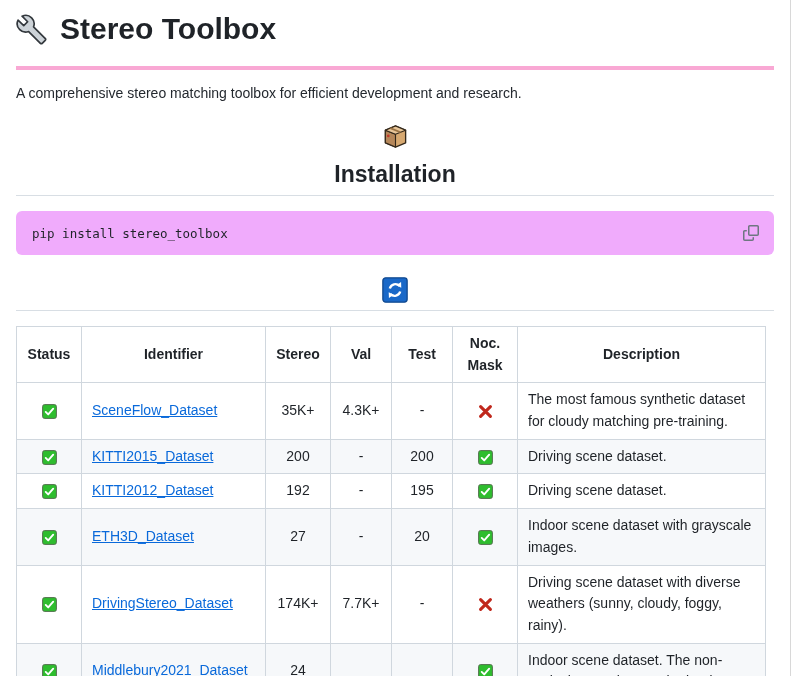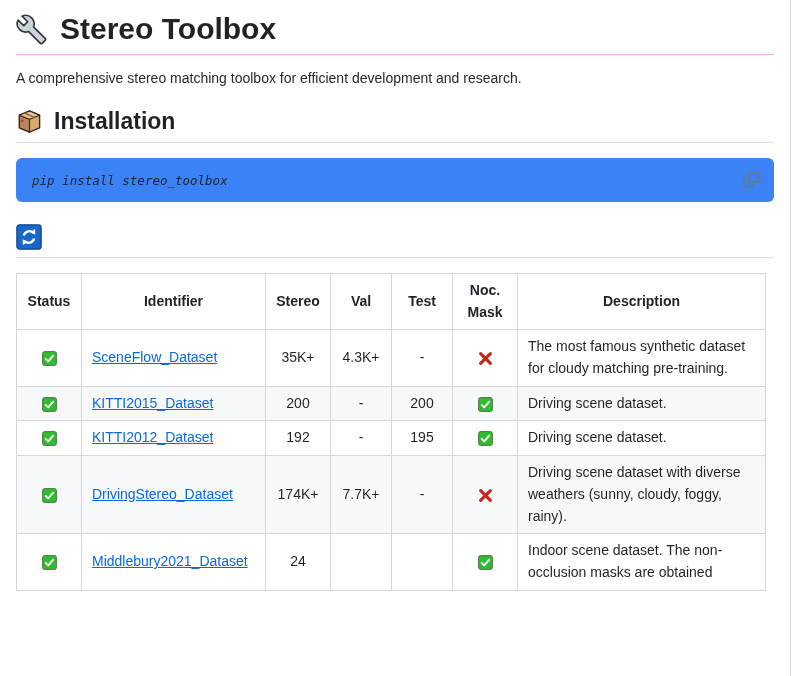--- a/index.html
+++ b/index.html
@@ -12,37 +12,38 @@
   .frame {
     width: 791px; min-height: 676px;
     border-right: 1px solid #d8d8d8;
     padding: 8px 16px 0 16px;
     background: #fff;
   }
   
   h1.page-title {
     display: flex; align-items: center; gap: 13px;
     font-size: 30px; font-weight: 600; color: #1f2328;
-    padding-bottom: 8px; border-bottom: 1px solid #f9a8d4;
+    padding-bottom: 20px; border-bottom: 4px solid #f9a8d4;
     margin: 4px 0 0 0;
   }
   h2.section-title {
     display: flex; align-items: center; gap: 11px;
     font-size: 23px; font-weight: 600; color: #1f2328;
     padding-bottom: 7px; border-bottom: 1px solid #d8dee4;
     margin: 22px 0 0 0;
+    flex-direction: column;
   }
   .icon { display: inline-flex; flex: none; align-items: center; }
   p.page-desc { font-size: 14px; color: #24292f; margin: 15px 0 0 0; }
 
   
   .code-block {
     position: relative;
-    background: #3b82f6; border-radius: 6px;
-    margin-top: 15px; padding: 13px 16px; font-style: italic;
+    background: #f0abfc; border-radius: 6px;
+    margin-top: 15px; padding: 13px 16px;
   }
   .code-block code {
     font-family: "DejaVu Sans Mono", monospace;
     font-size: 12.5px; color: #1f2328; white-space: pre;
   }
   .copy-button {
     position: absolute; right: 9px; top: 50%; transform: translateY(-50%);
     width: 28px; height: 28px; border: none; background: transparent;
     display: flex; align-items: center; justify-content: center;
     cursor: pointer; border-radius: 6px;
@@ -183,20 +184,35 @@
     <rect x="0.6" y="0.6" width="13.8" height="13.8" rx="2" fill="#2ebd2e" stroke="#54704f" stroke-width="1"></rect>
     <path d="M3.7 7.9 L6.2 10.4 L11.2 4.7" stroke="#ffffff" stroke-width="1.9" fill="none" stroke-linecap="round" stroke-linejoin="round"></path>
   </svg></td>
     <td class="cell-left">Driving scene dataset.</td>
   </tr>
         <tr>
     <td><svg class="status-svg" width="15" height="15" viewBox="0 0 15 15">
     <rect x="0.6" y="0.6" width="13.8" height="13.8" rx="2" fill="#2ebd2e" stroke="#54704f" stroke-width="1"></rect>
     <path d="M3.7 7.9 L6.2 10.4 L11.2 4.7" stroke="#ffffff" stroke-width="1.9" fill="none" stroke-linecap="round" stroke-linejoin="round"></path>
   </svg></td>
+    <td class="cell-left"><a href="#">ETH3D_Dataset</a></td>
+    <td>27</td>
+    <td>-</td>
+    <td>20</td>
+    <td><svg class="status-svg" width="15" height="15" viewBox="0 0 15 15">
+    <rect x="0.6" y="0.6" width="13.8" height="13.8" rx="2" fill="#2ebd2e" stroke="#54704f" stroke-width="1"></rect>
+    <path d="M3.7 7.9 L6.2 10.4 L11.2 4.7" stroke="#ffffff" stroke-width="1.9" fill="none" stroke-linecap="round" stroke-linejoin="round"></path>
+  </svg></td>
+    <td class="cell-left">Indoor scene dataset with grayscale images.</td>
+  </tr>
+        <tr>
+    <td><svg class="status-svg" width="15" height="15" viewBox="0 0 15 15">
+    <rect x="0.6" y="0.6" width="13.8" height="13.8" rx="2" fill="#2ebd2e" stroke="#54704f" stroke-width="1"></rect>
+    <path d="M3.7 7.9 L6.2 10.4 L11.2 4.7" stroke="#ffffff" stroke-width="1.9" fill="none" stroke-linecap="round" stroke-linejoin="round"></path>
+  </svg></td>
     <td class="cell-left"><a href="#">DrivingStereo_Dataset</a></td>
     <td>174K+</td>
     <td>7.7K+</td>
     <td>-</td>
     <td><svg class="status-svg" width="15" height="15" viewBox="0 0 15 15">
     <path d="M2.6 2.6 L12.4 12.4 M12.4 2.6 L2.6 12.4" stroke="#c0281c" stroke-width="3.1" stroke-linecap="round"></path>
   </svg></td>
     <td class="cell-left">Driving scene dataset with diverse weathers (sunny, cloudy, foggy, rainy).</td>
   </tr>
         <tr>

